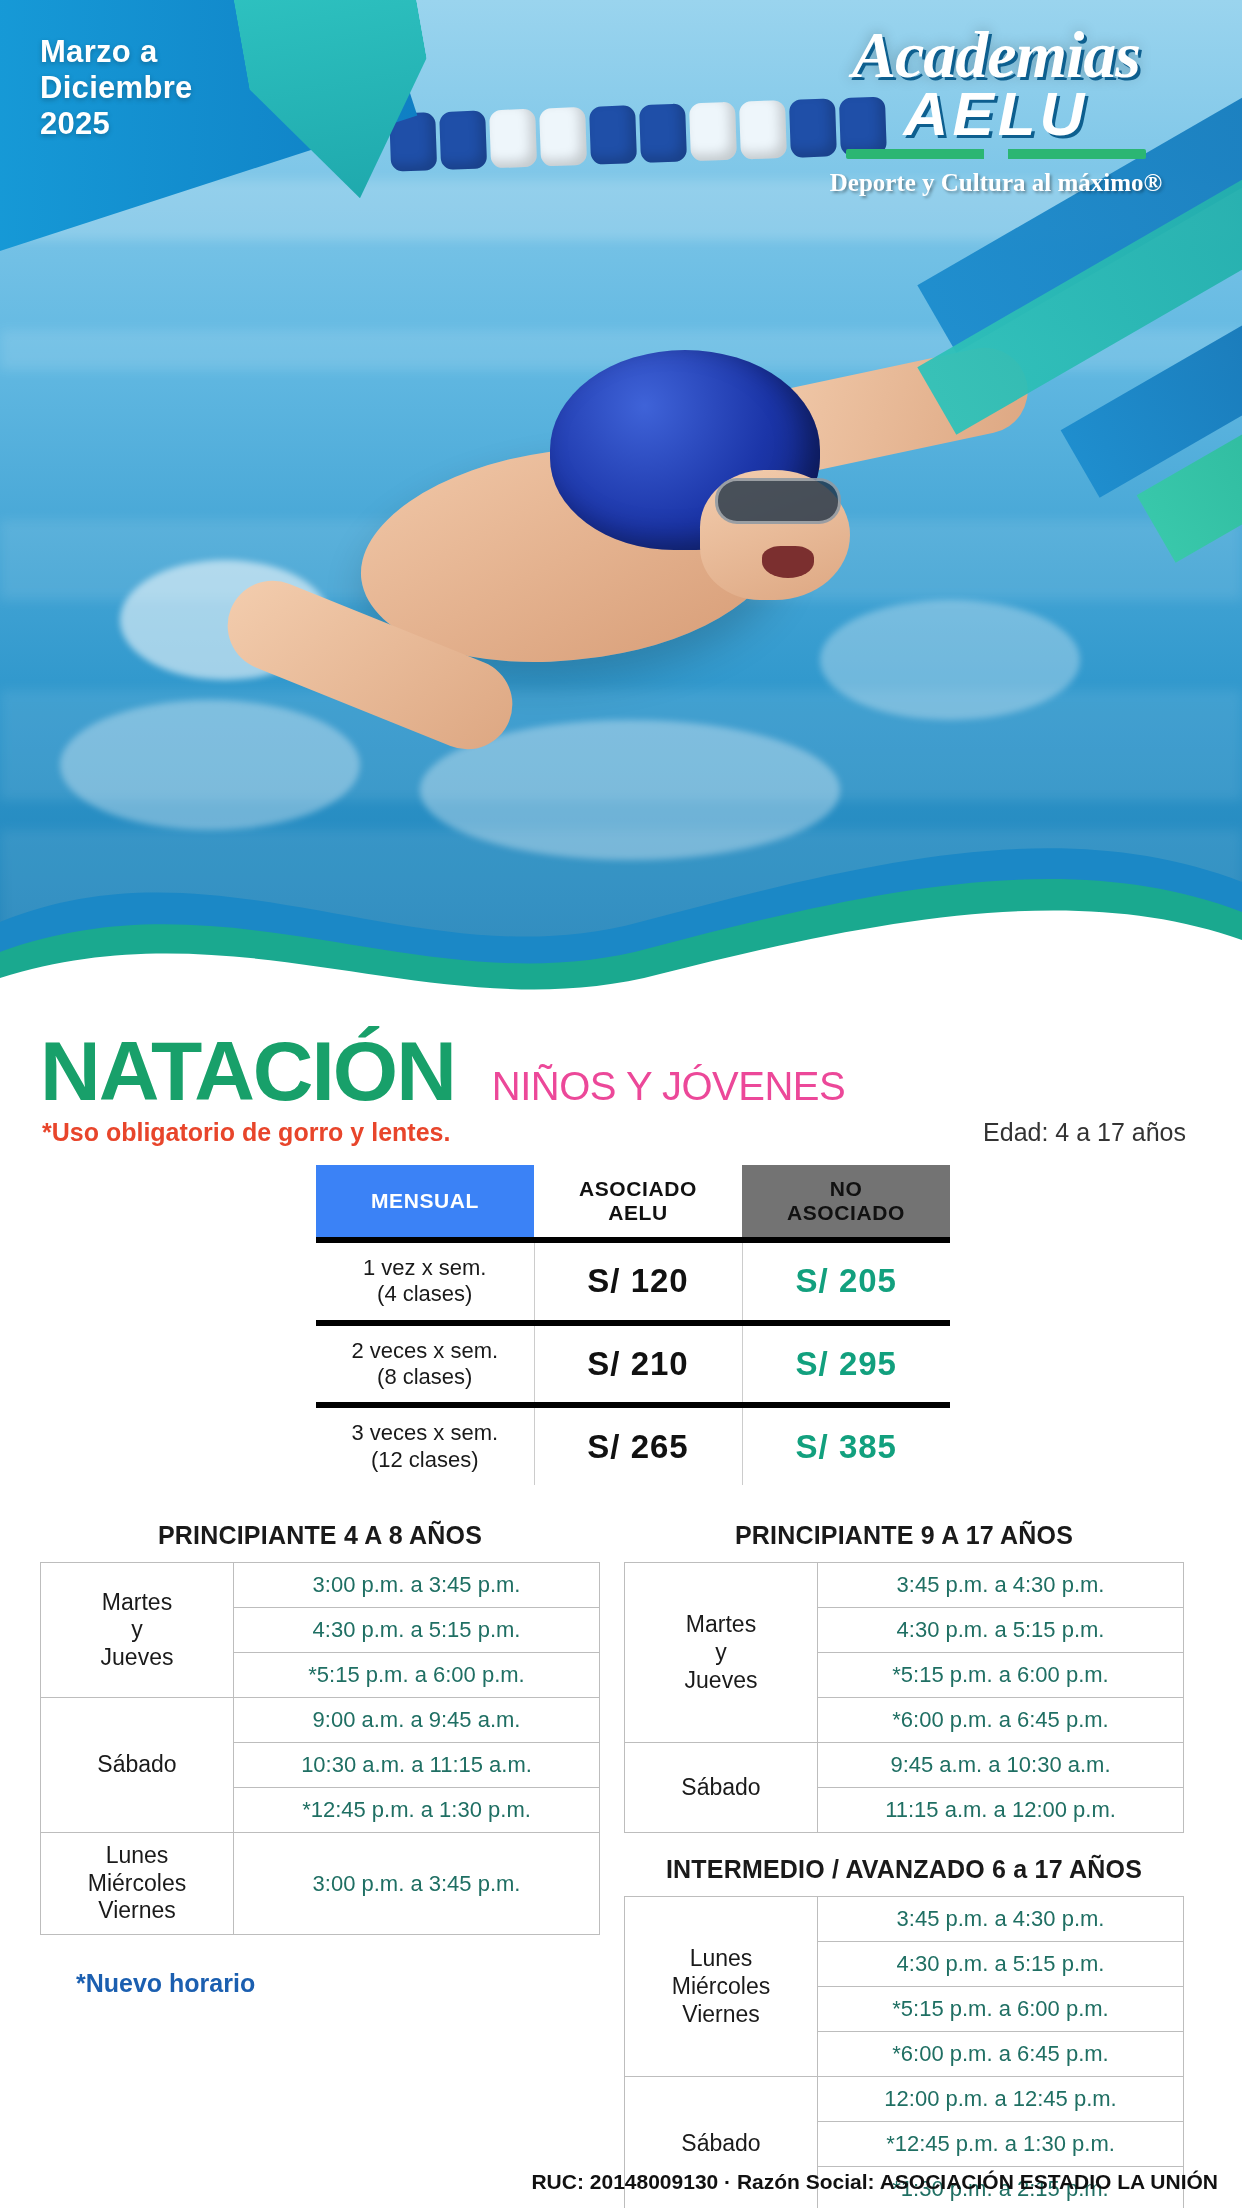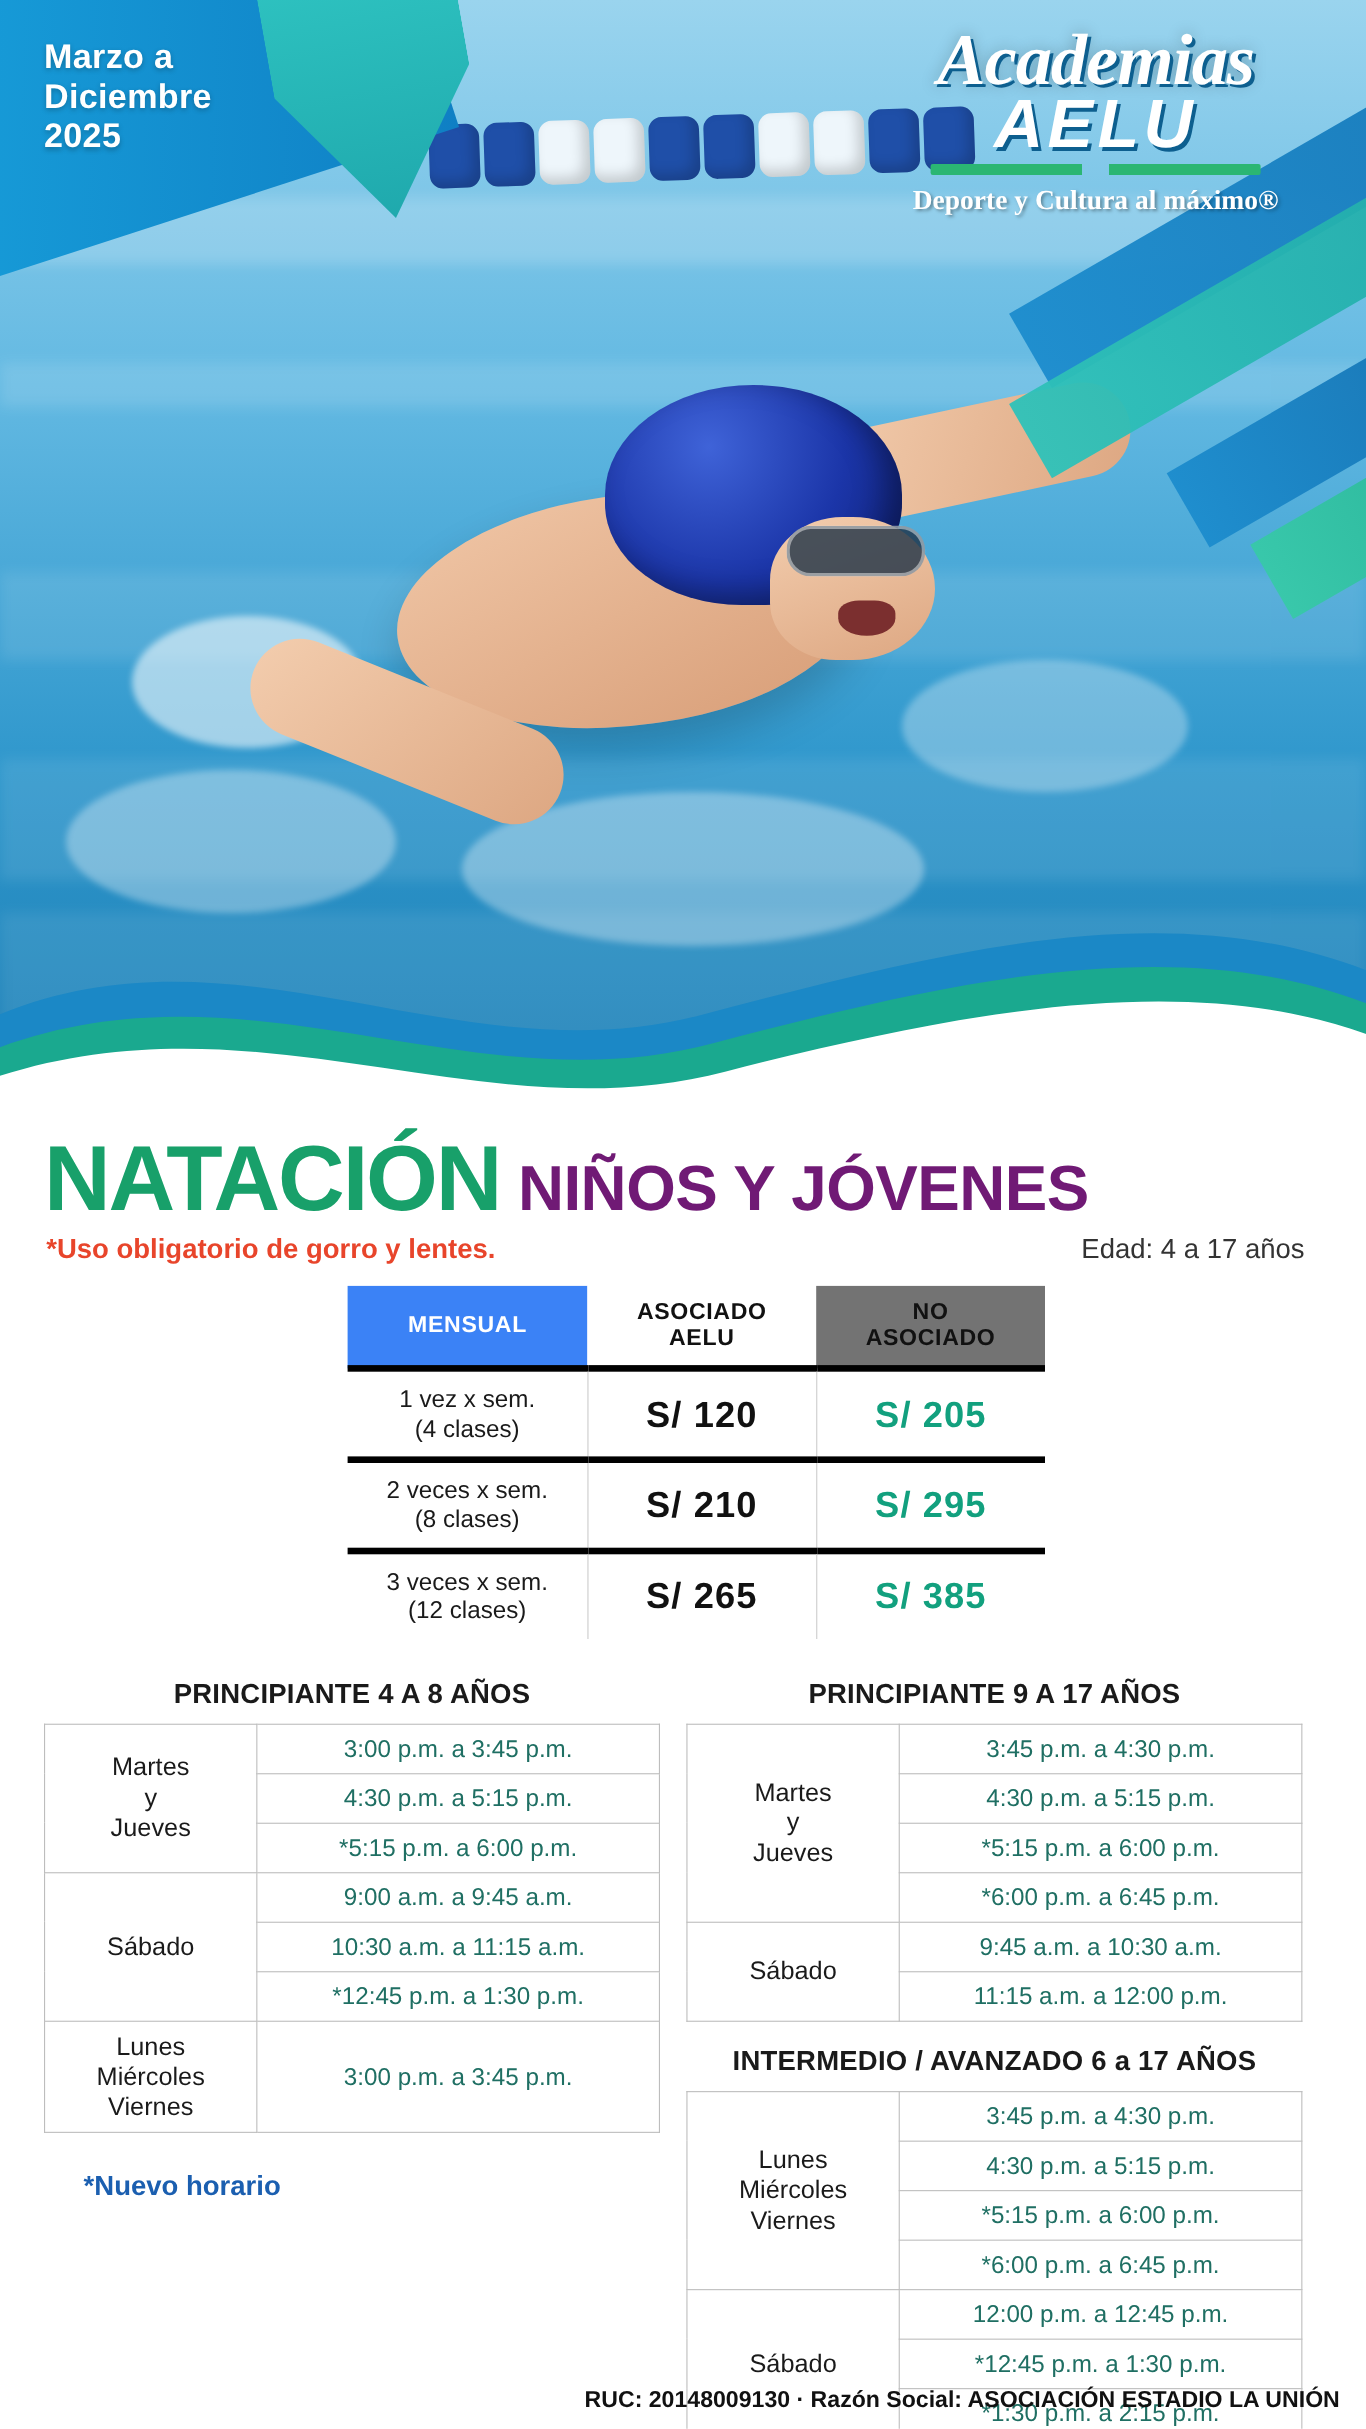--- a/index.html
+++ b/index.html
@@ -241,32 +241,33 @@
   .content {
     position: absolute;
     top: 1000px;
     left: 0;
     width: 1242px;
   }
   .title-row {
     display: flex;
     align-items: baseline;
     padding: 34px 0 0 40px;
+    gap: 21px;
   }
   .title-main {
     color: #18a06a;
     font-size: 84px;
     font-weight: bold;
     letter-spacing: -2px;
     line-height: .9;
   }
   .title-sub {
-    color: #701a75;
-    font-size: 58px;
-    font-weight: bold;
+    color: #ec4899;
+    font-size: 40px;
+    font-weight: normal;
     margin-left: 16px;
     letter-spacing: -.5px;
   }
   .note-row {
     display: flex;
     justify-content: space-between;
     align-items: center;
     padding: 8px 56px 0 42px;
   }
   .note-red {

